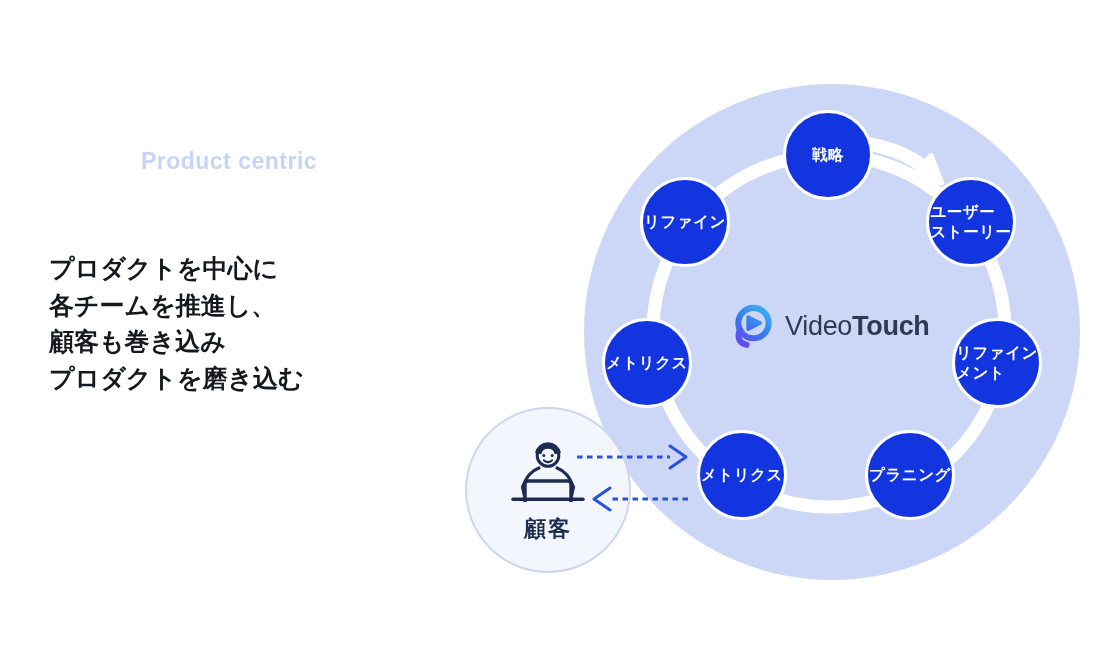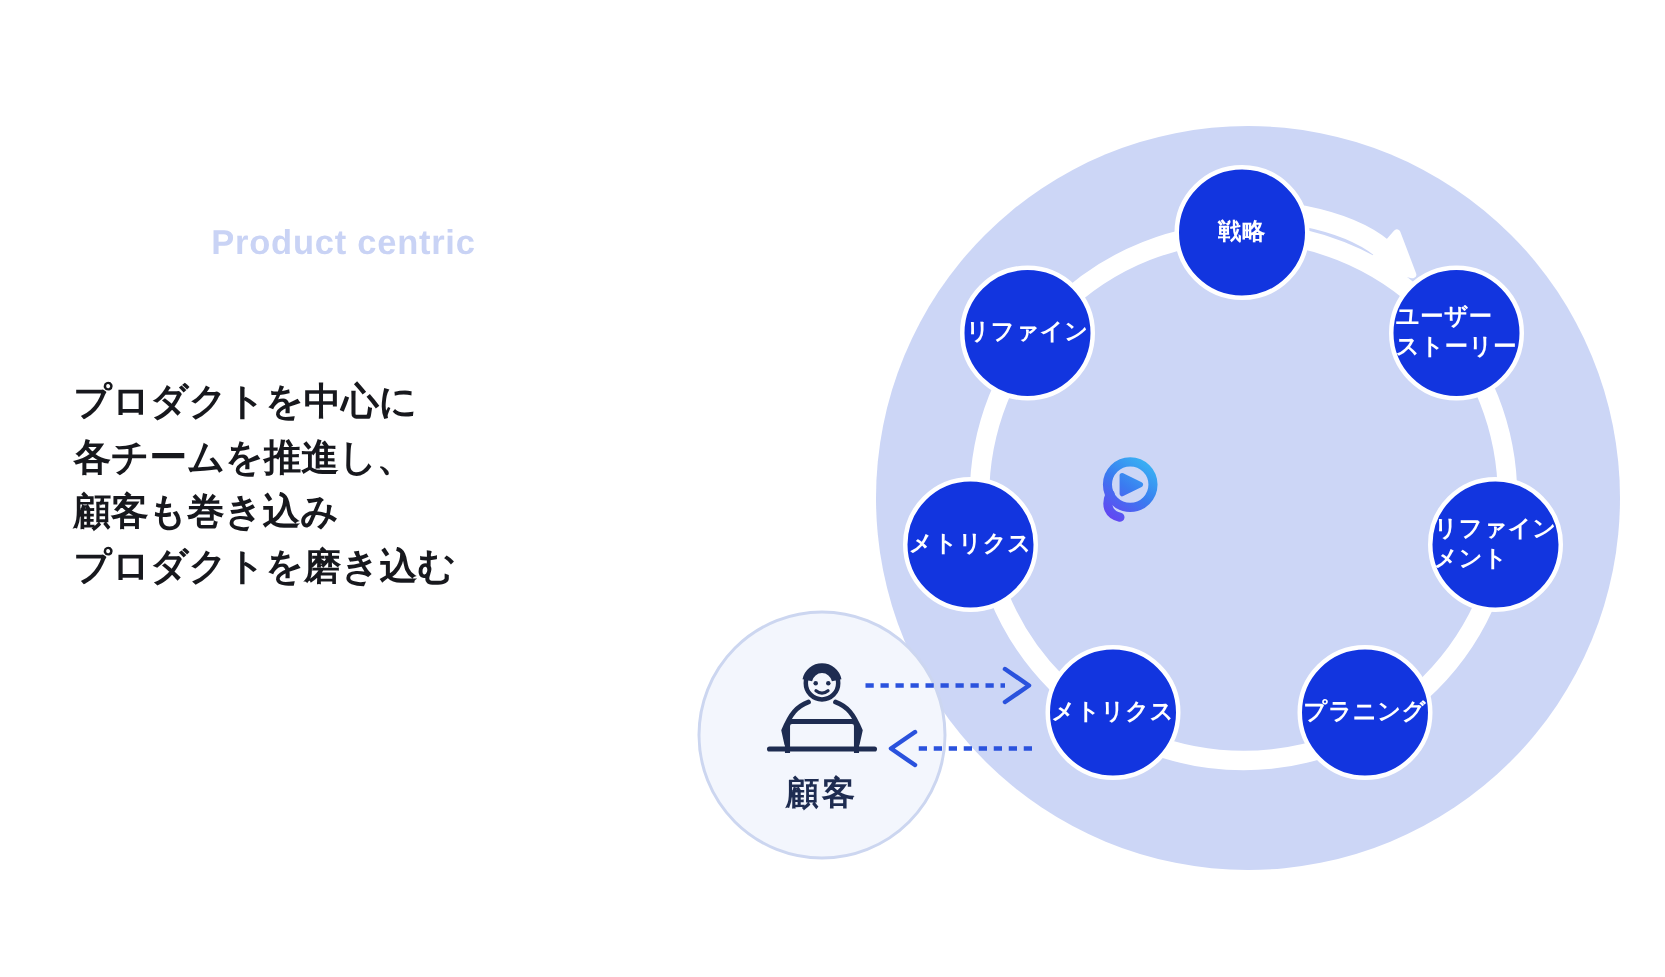--- a/index.html
+++ b/index.html
@@ -126,13 +126,14 @@
       <linearGradient id="lg" x1="40" y1="2" x2="8" y2="46" gradientUnits="userSpaceOnUse">
         <stop offset="0" class="g-start"></stop>
         <stop offset="0.5" class="g-mid"></stop>
         <stop offset="1" class="g-end"></stop>
       </linearGradient>
     </defs>
     <circle cx="25" cy="21" r="15.5" stroke="url(#lg)" stroke-width="6.2" fill="none"></circle>
     <path d="M 11.3,27.5 C 7.8,35.5 10.5,41.5 18,43.2" stroke="url(#lg)" stroke-width="6.2" fill="none" stroke-linecap="round"></path>
     <path d="M 19.5,14.8 L 32,21 L 19.5,27.2 Z" fill="url(#lg)" stroke="url(#lg)" stroke-width="3.5" stroke-linejoin="round"></path>
   </svg>
+  <div class="logo-text"><span class="lt-regular">Video</span><span class="lt-bold">Touch</span></div>
 </div>
 
 </body></html>

